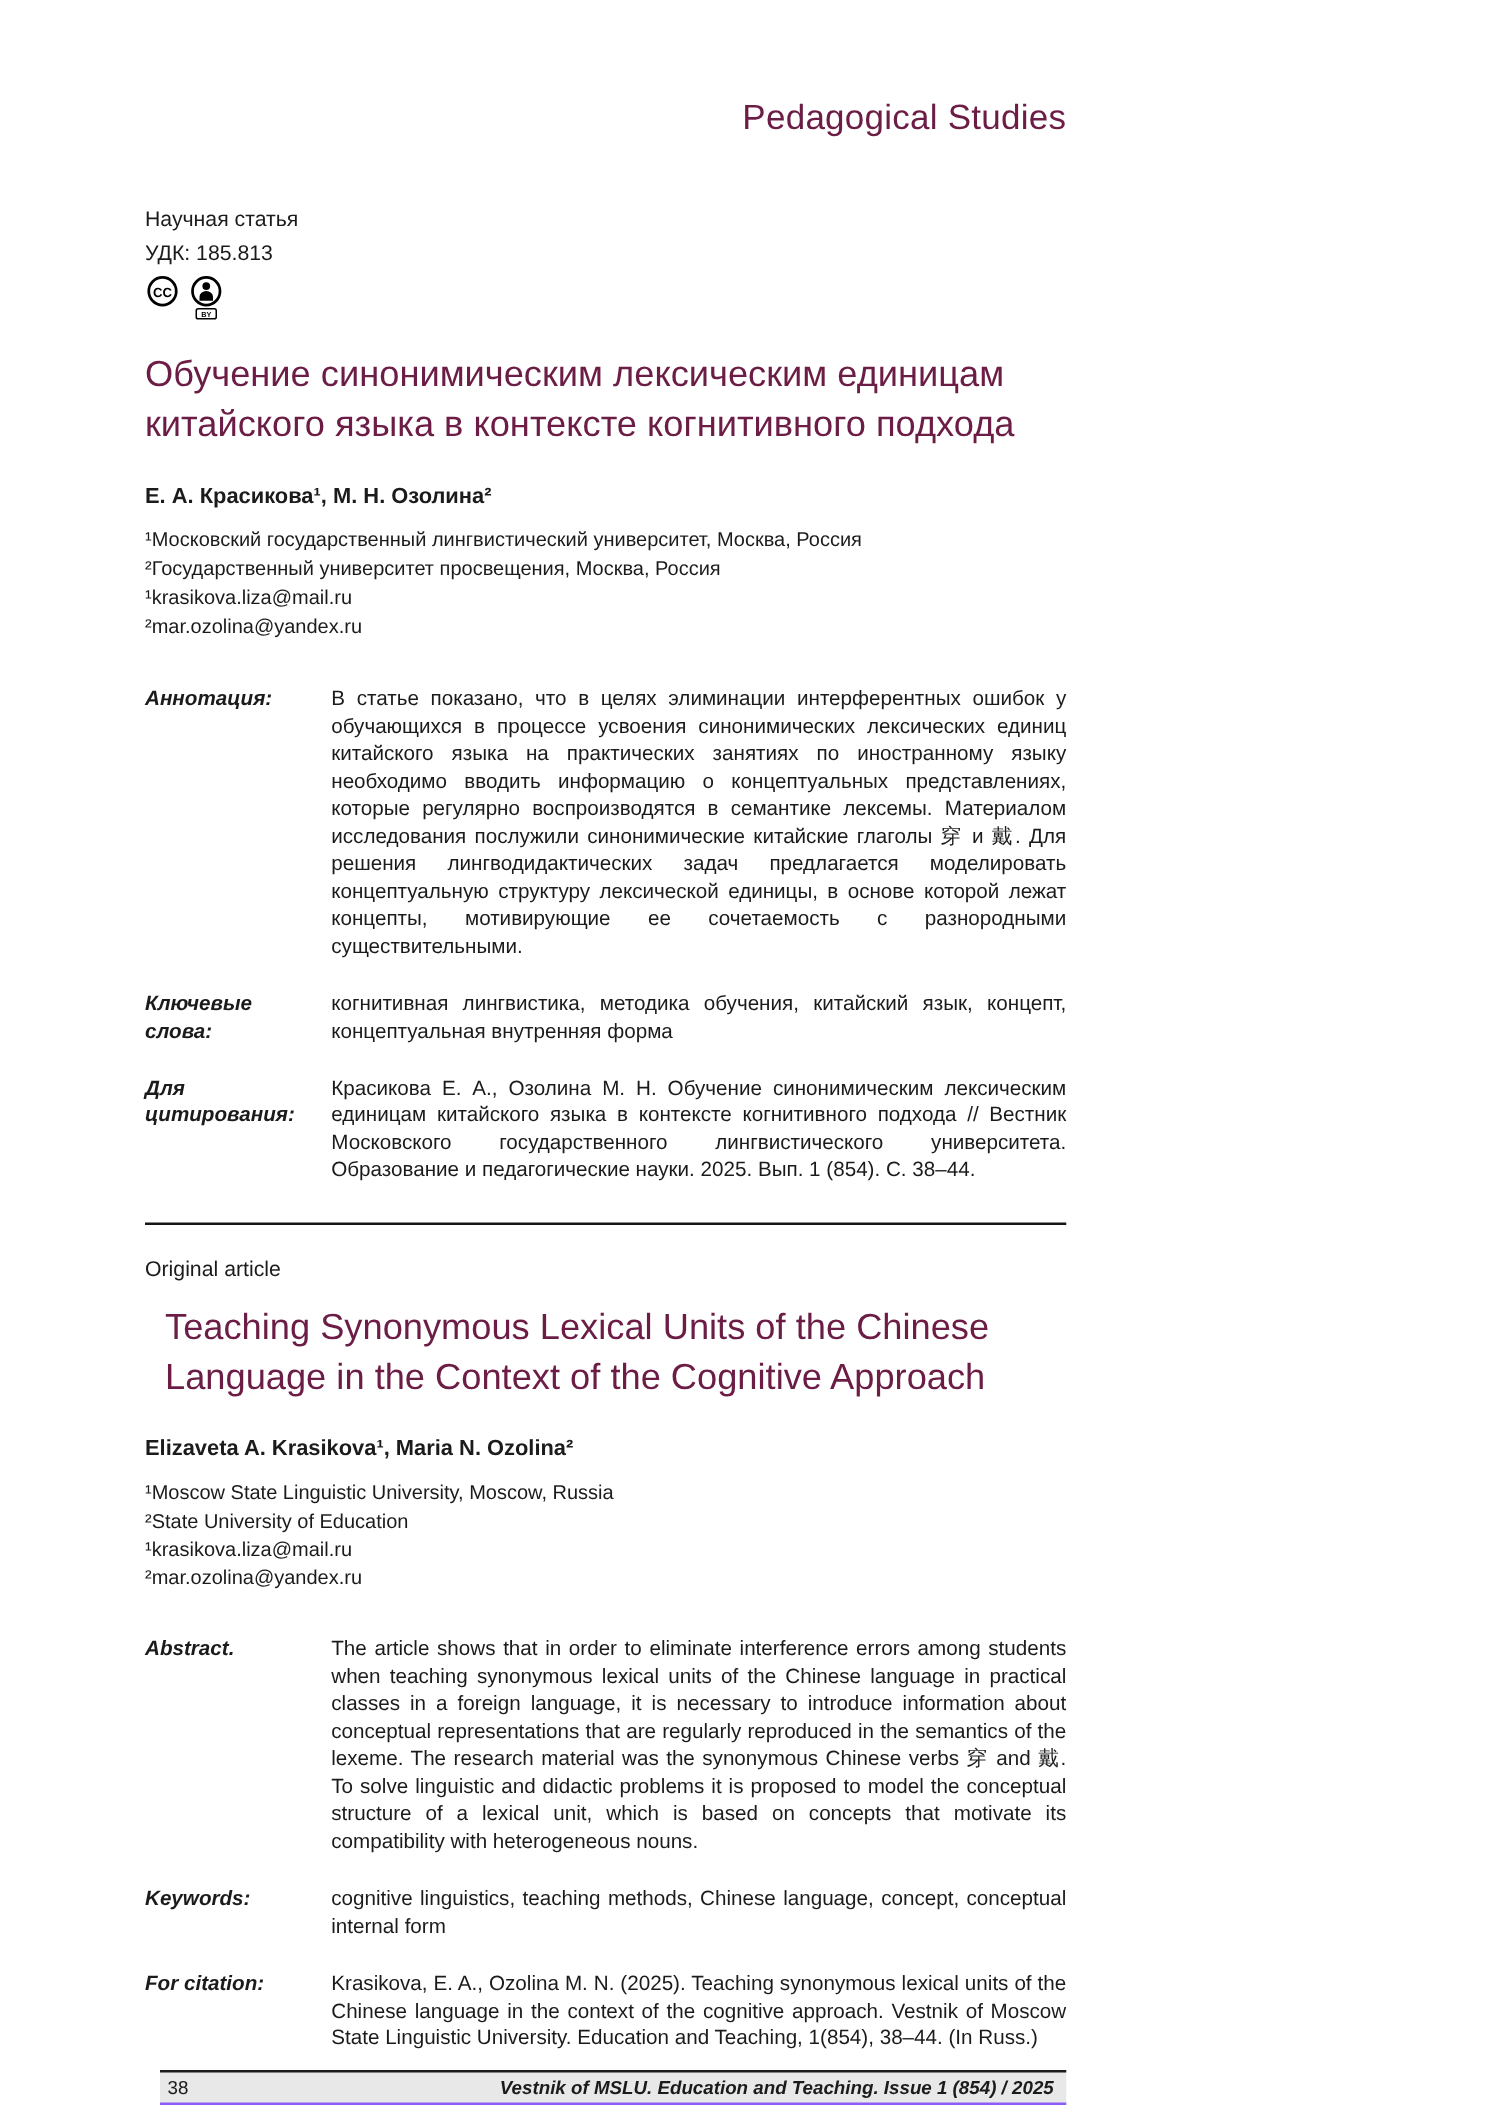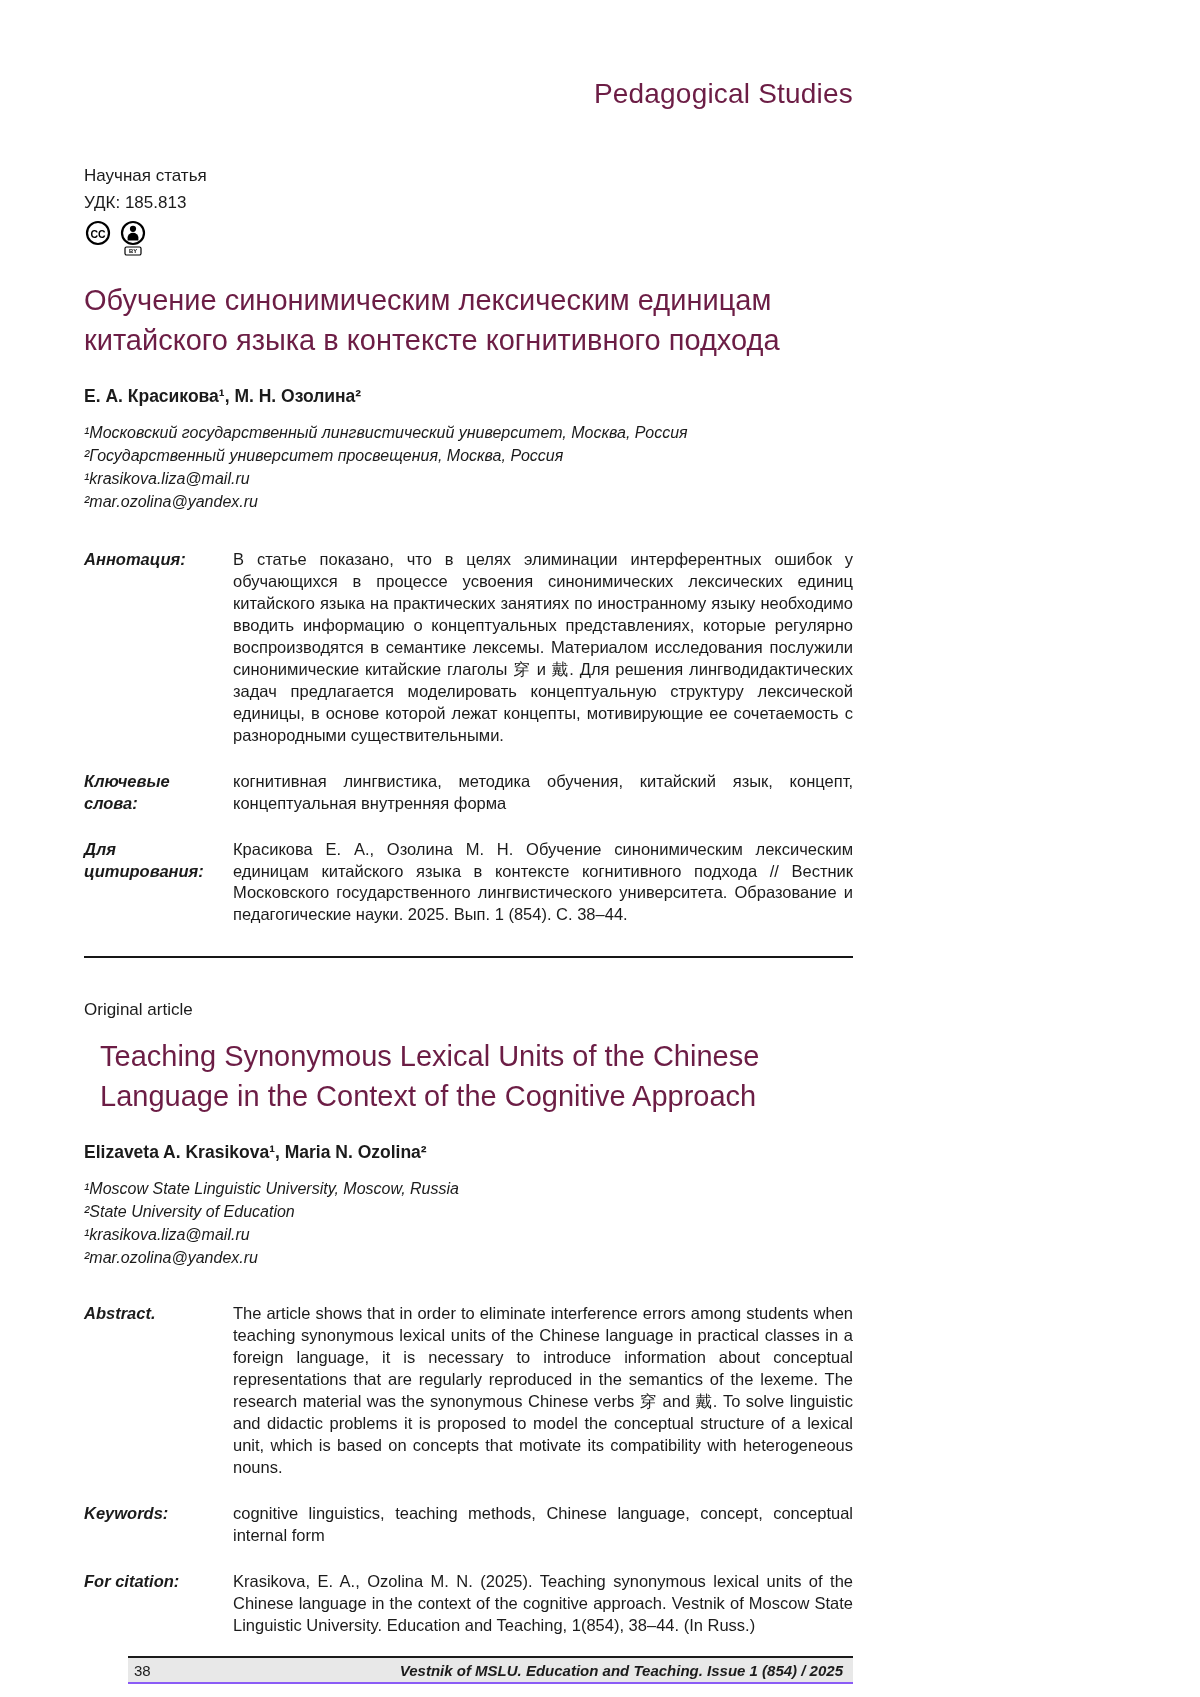--- a/index.html
+++ b/index.html
@@ -6,44 +6,44 @@
     --accent:#6C1D45;
     --ink:#1b1b1b;
     --footer-bg:#e8e8e8;
   }
   *{box-sizing:border-box;}
   body{margin:0;background:#ffffff;}
   .page{
     position:relative;
     width:1068px;height:1697px;
     background:#fff;
-    padding:78px 215px 0 84px;
+    padding:78px 215px 0 116px;
     font-family:"Liberation Sans","DejaVu Sans",sans-serif;
     color:var(--ink);
   }
   .masthead{
     font-size:28px;
     color:var(--accent);
     text-align:right;
     letter-spacing:.2px;
   }
   .meta-block{margin-top:52px;font-size:17px;line-height:1.6;}
   .cc-row{display:flex;margin-top:4px;height:36px;}
   .paper-title{
     margin-top:24px;
     font-size:29px;line-height:1.38;
     font-weight:normal;color:var(--accent);
   }
   .authors{margin-top:26px;font-size:17.5px;font-weight:bold;}
-  .affils{margin-top:15px;font-size:16px;line-height:1.42;font-style:italic;}
+  .affils{margin-top:15px;font-size:16px;line-height:1.42;}
   .row{display:flex;margin-top:24px;}
   .row .label{flex:0 0 149px;font-size:16.5px;font-weight:bold;font-style:italic;line-height:1.33;padding-right:8px;}
   .row .rtext{flex:1;font-size:16.5px;line-height:1.33;text-align:justify;}
   .divider{margin:30px 0 0;border:none;border-top:2px solid #161616;}
-  .original{margin-top:42px;font-size:17px;}
+  .original{margin-top:26px;font-size:17px;}
   .en-title{margin-top:16px;}
   .footer{
     position:absolute;left:128px;right:215px;bottom:13px;
     height:28px;background:var(--footer-bg);
     border-top:2px solid #1b1b1b;border-bottom:2px solid #8b5cf6;
     display:flex;align-items:center;justify-content:space-between;
     padding:0 10px 0 6px;font-size:15px;
   }
   .footer-journal{font-weight:bold;font-style:italic;}
   svg text{font-family:"Liberation Sans","DejaVu Sans",sans-serif;fill:#000;}

